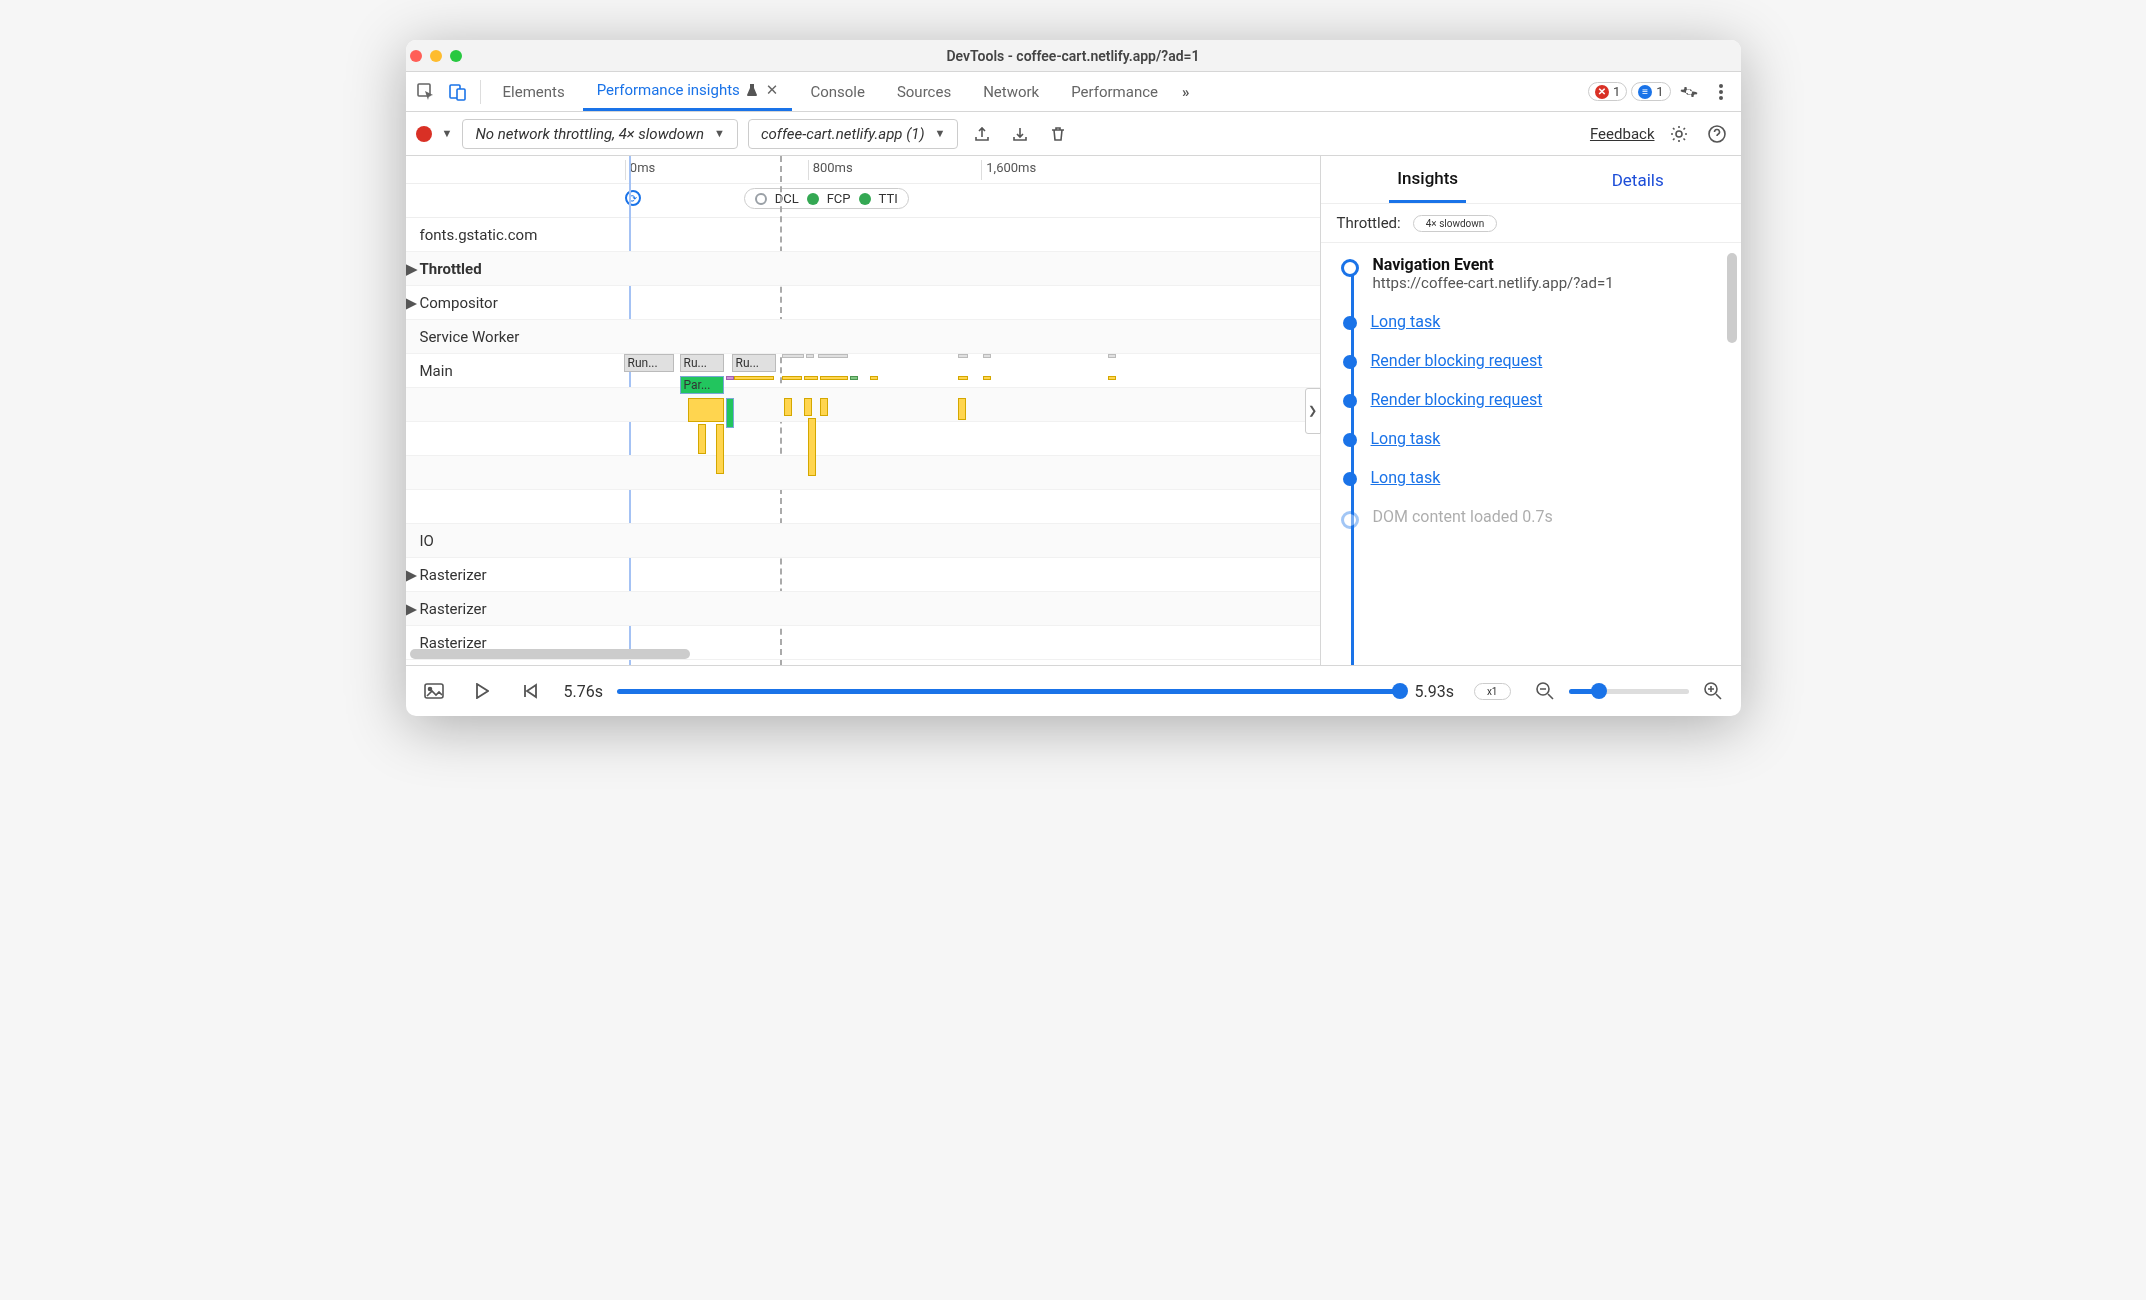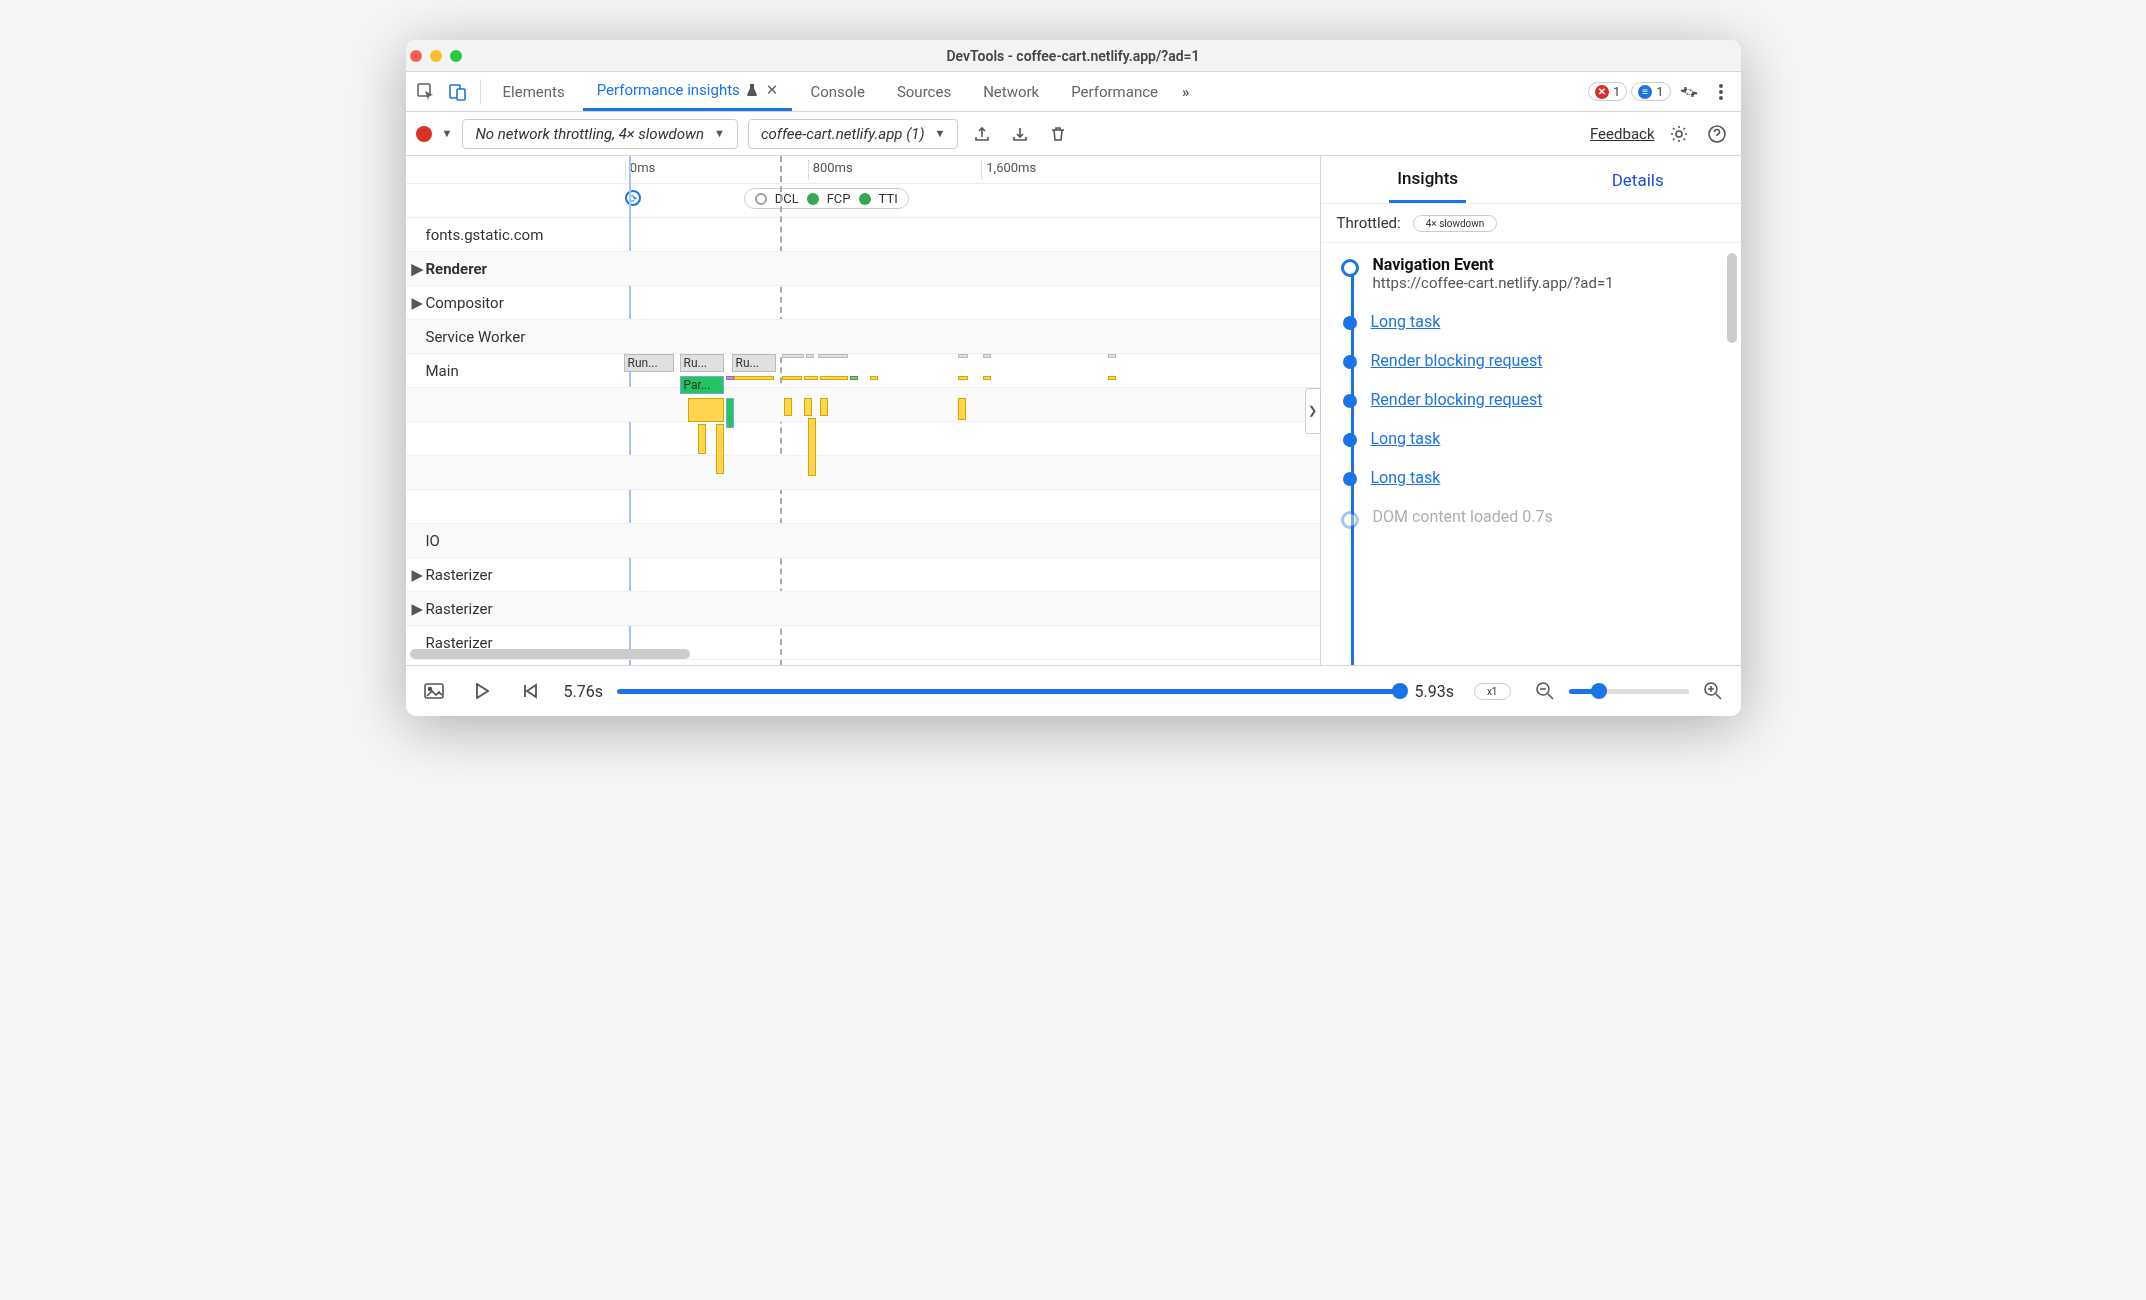--- a/index.html
+++ b/index.html
@@ -136,21 +136,21 @@
     background:#fff;
     display:flex; align-items:center; justify-content:center;
     font-size:10px; color:#1a73e8;
   }
 
   
   .tracks { flex:1; overflow-y:hidden; position:relative; font-size:15px; }
   .track-row {
     display:flex; align-items:center;
     height: 34px; border-bottom:1px solid #f1f1f1;
-    padding-left:6px; color:#333;
+    padding-left:0; color:#333;
     position:relative;
   }
   .track-row.alt { background:#fafafa; }
   .track-row .caret { width:14px; display:inline-block; color:#555; }
   .track-row.header { font-weight:700; }
 
   
   .flame {
     position:absolute; left:212px; right:0; top: calc(28px + 34px + 34px + 34px + 34px + 34px);
     height:180px; pointer-events:none;
@@ -369,21 +369,21 @@
       <div class="vline" style="left:24.5%"></div>
       <div class="vline dash" style="left:41%"></div>
 
       <div class="tracks" id="tracks-container">
           <div class="track-row">
             <span class="caret"></span>
             <span>fonts.gstatic.com</span>
           </div>
           <div class="track-row alt header">
             <span class="caret">▶</span>
-            <span>Renderer</span>
+            <span>Throttled</span>
           </div>
           <div class="track-row">
             <span class="caret">▶</span>
             <span>Compositor</span>
           </div>
           <div class="track-row alt">
             <span class="caret"></span>
             <span>Service Worker</span>
           </div>
           <div class="track-row">

